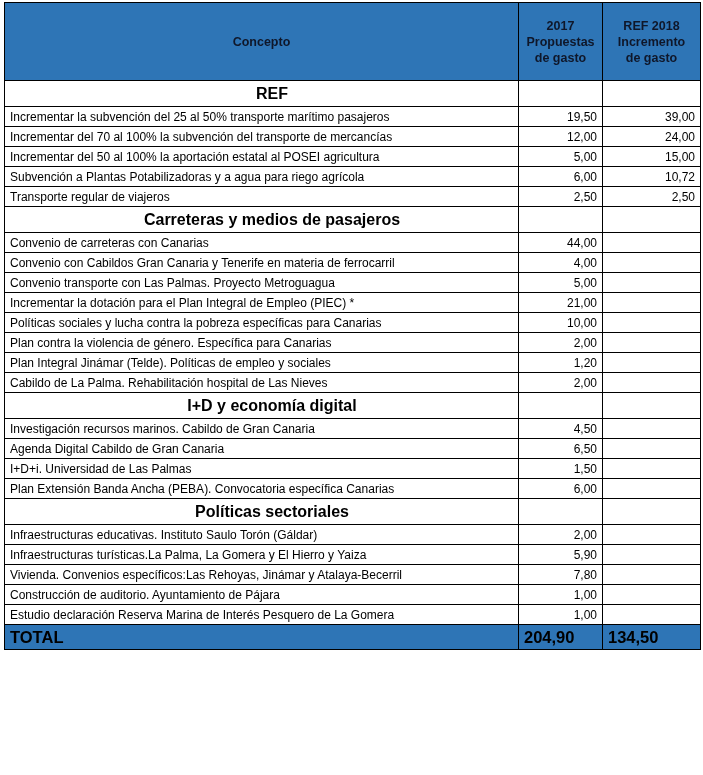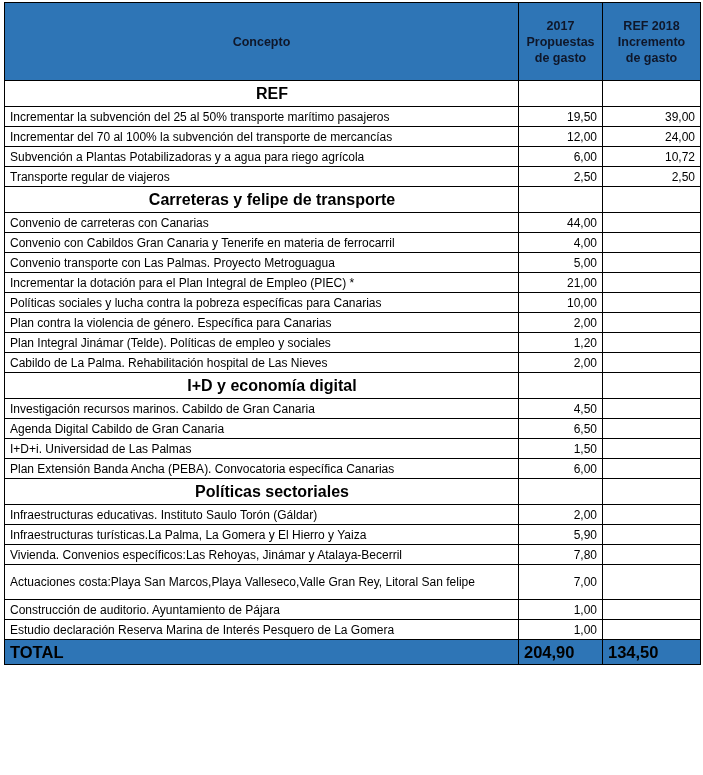--- a/index.html
+++ b/index.html
@@ -57,32 +57,37 @@
         <td>Incrementar la subvención del 25 al 50% transporte marítimo pasajeros</td>
         <td class="num">19,50</td>
         <td class="num">39,00</td>
       </tr>
     <tr class="item">
         <td>Incrementar del 70 al 100% la subvención del transporte de mercancías</td>
         <td class="num">12,00</td>
         <td class="num">24,00</td>
       </tr>
     <tr class="item">
+        <td>Incrementar del 50 al 100% la aportación estatal al POSEI agricultura</td>
+        <td class="num">5,00</td>
+        <td class="num">15,00</td>
+      </tr>
+    <tr class="item">
         <td>Subvención a Plantas Potabilizadoras y a agua para riego agrícola</td>
         <td class="num">6,00</td>
         <td class="num">10,72</td>
       </tr>
     <tr class="item">
         <td>Transporte regular de viajeros</td>
         <td class="num">2,50</td>
         <td class="num">2,50</td>
       </tr>
 
     <tr class="section">
-      <td class="label">Carreteras y felipe de transporte</td>
+      <td class="label">Carreteras y medios de pasajeros</td>
         <td></td>
         <td></td>
     </tr>
     <tr class="item">
         <td>Convenio de carreteras con Canarias</td>
         <td class="num">44,00</td>
         <td class="num"></td>
       </tr>
     <tr class="item">
         <td>Convenio con Cabildos Gran Canaria y Tenerife en materia de ferrocarril</td>
@@ -160,25 +165,20 @@
     <tr class="item">
         <td>Infraestructuras turísticas.La Palma, La Gomera y El Hierro y Yaiza</td>
         <td class="num">5,90</td>
         <td class="num"></td>
       </tr>
     <tr class="item">
         <td>Vivienda. Convenios específicos:Las Rehoyas, Jinámar y Atalaya-Becerril</td>
         <td class="num">7,80</td>
         <td class="num"></td>
       </tr>
-    <tr class="item tall">
-        <td>Actuaciones costa:Playa San Marcos,Playa Valleseco,Valle Gran Rey, Litoral San felipe</td>
-        <td class="num">7,00</td>
-        <td class="num"></td>
-      </tr>
     <tr class="item">
         <td>Construcción de auditorio. Ayuntamiento de Pájara</td>
         <td class="num">1,00</td>
         <td class="num"></td>
       </tr>
     <tr class="item">
         <td>Estudio declaración Reserva Marina de Interés Pesquero de La Gomera</td>
         <td class="num">1,00</td>
         <td class="num"></td>
       </tr>

